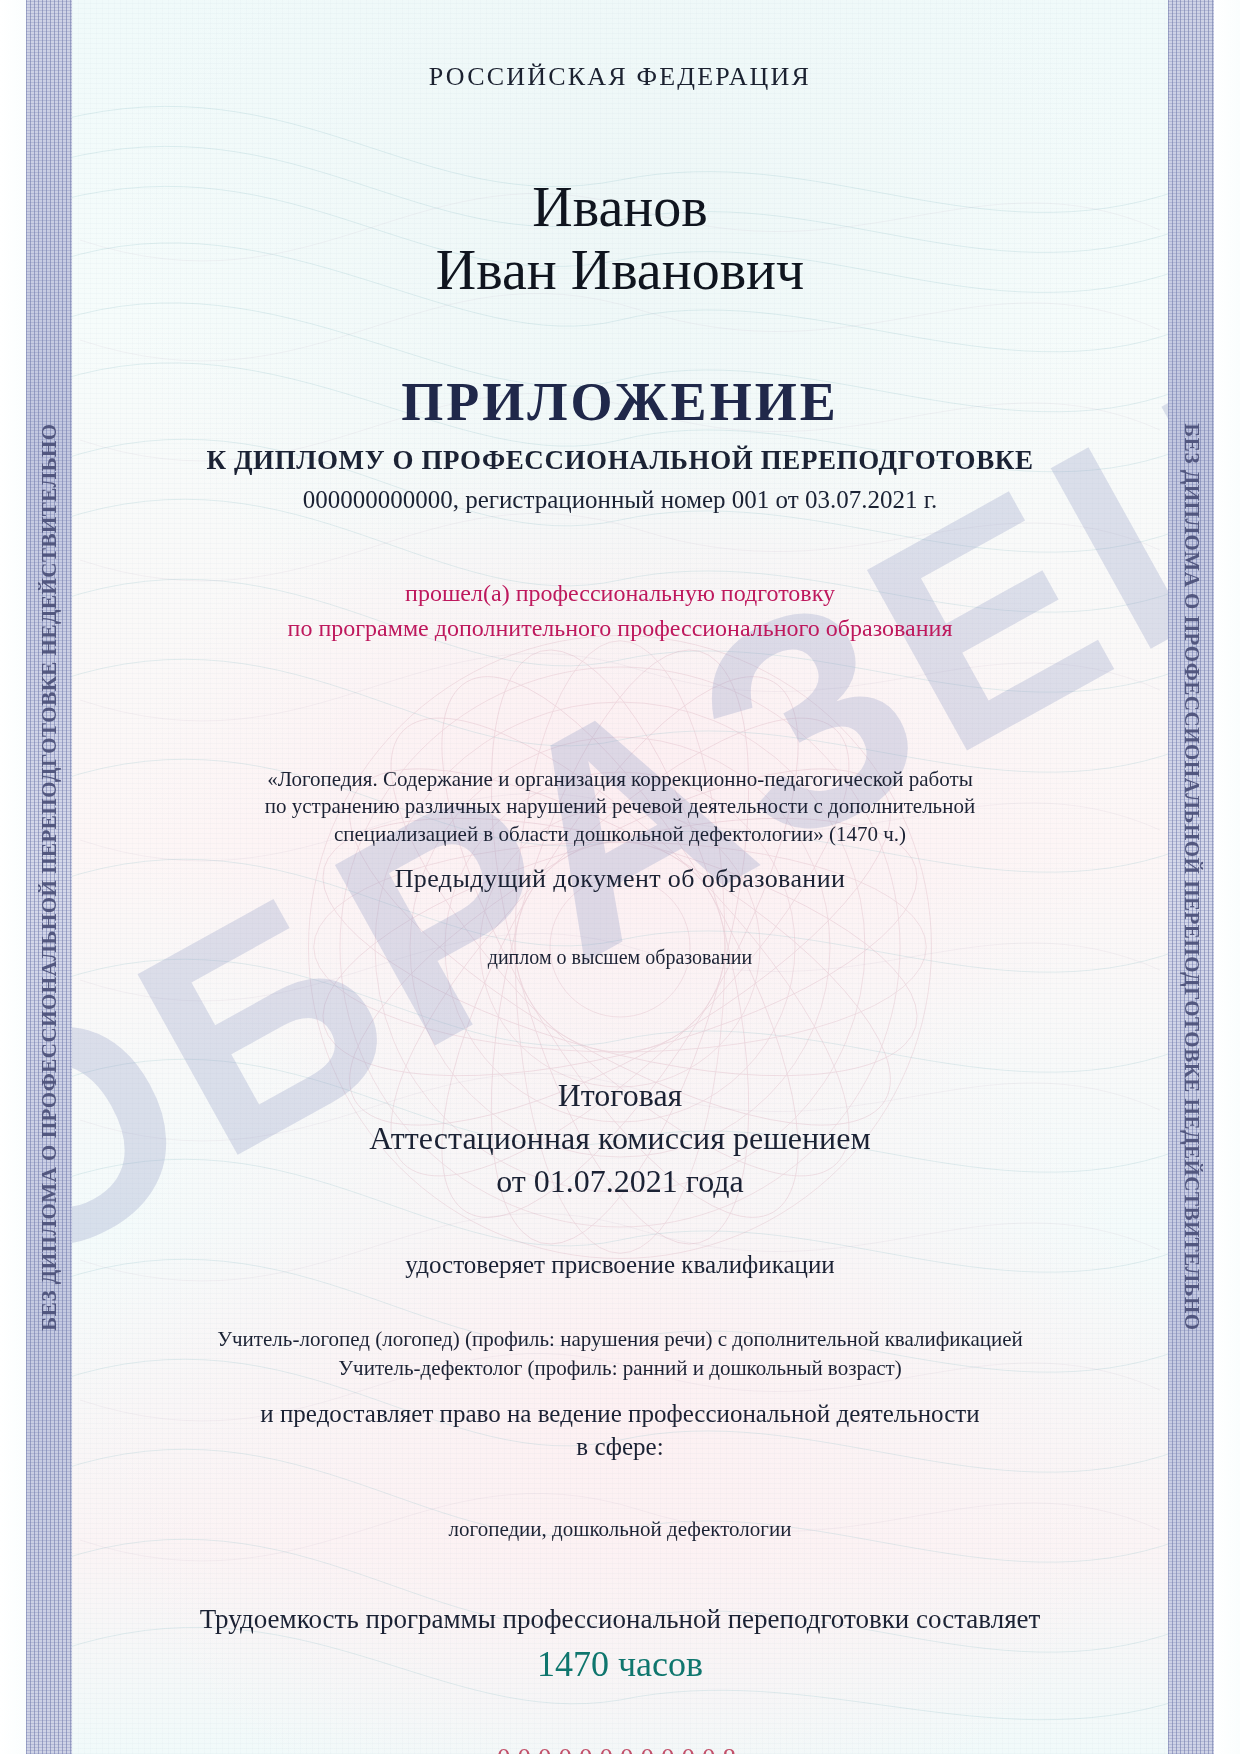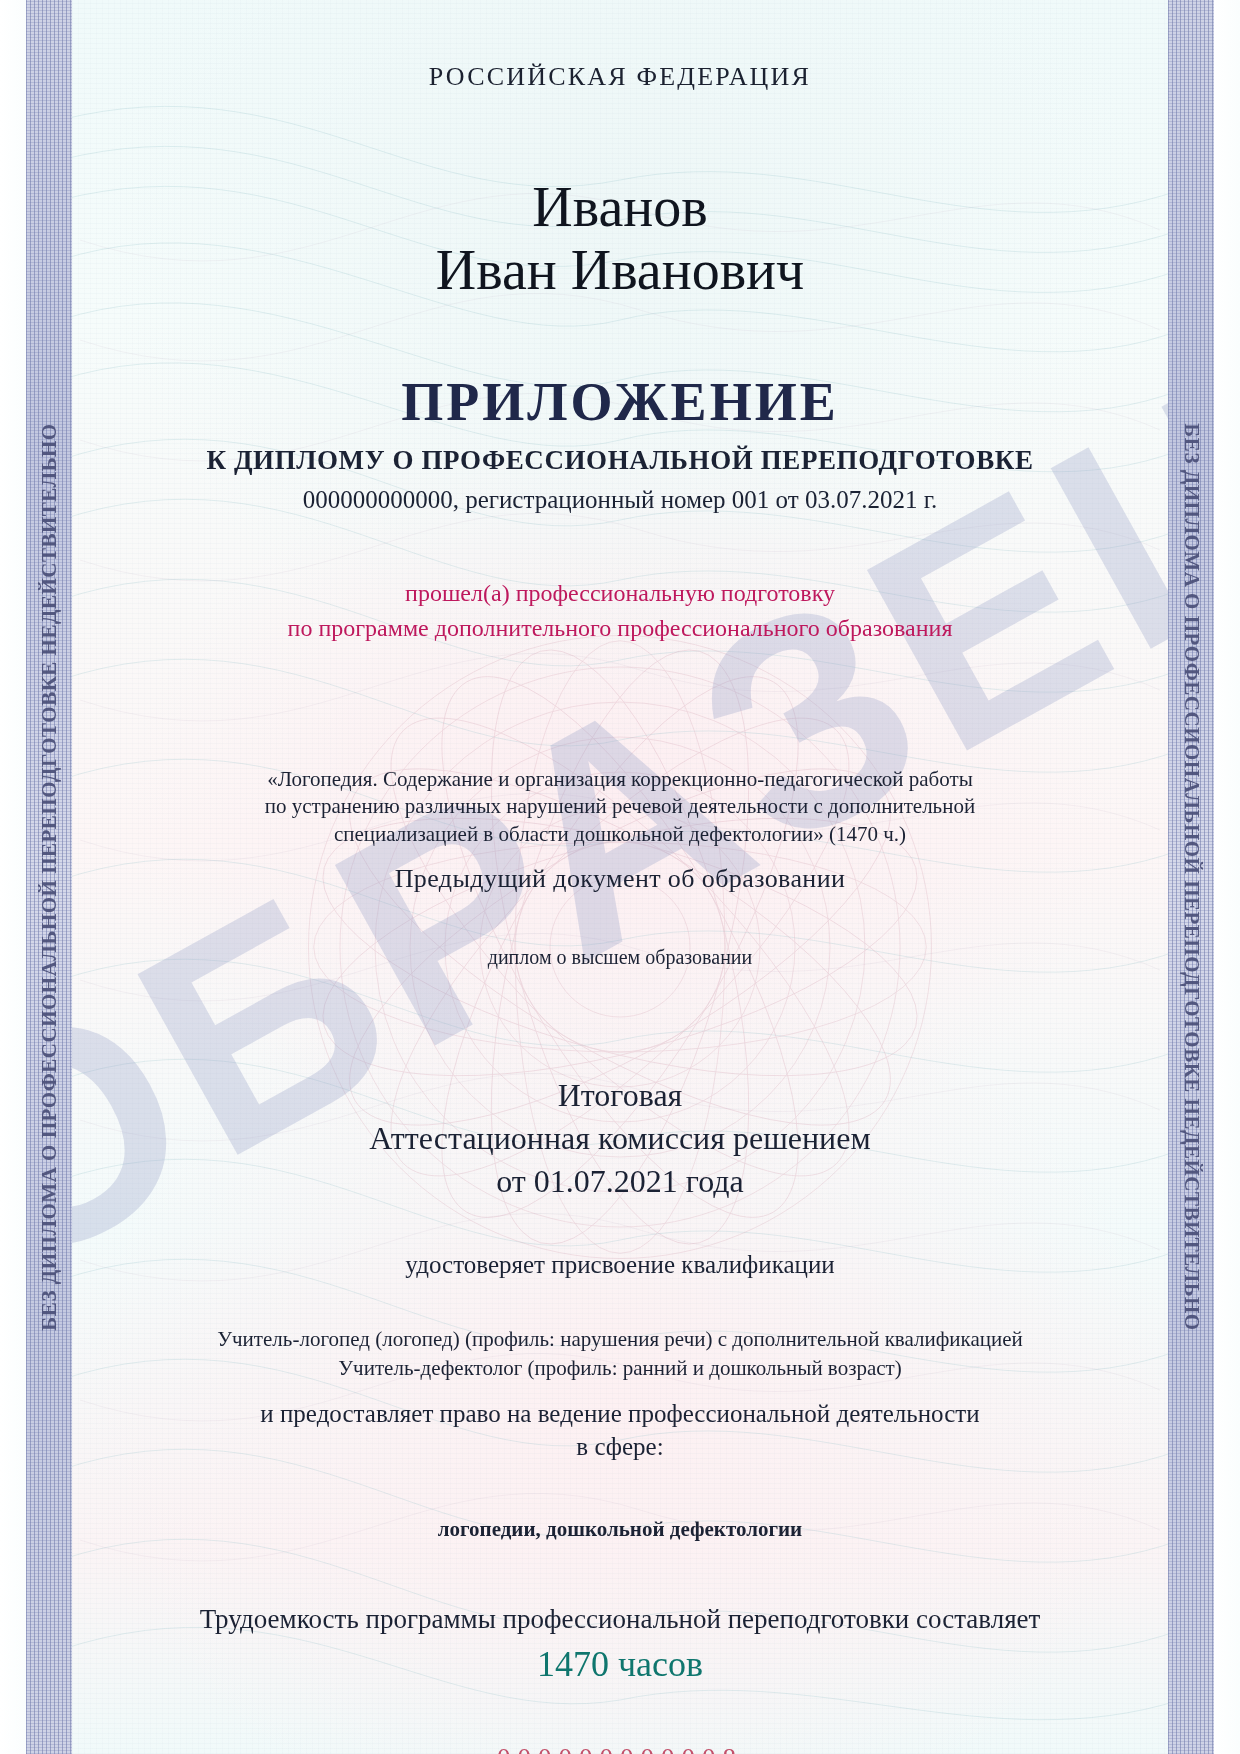--- a/index.html
+++ b/index.html
@@ -214,21 +214,20 @@
   .rights {
     margin-top: 16px;
     font-size: 25px;
     line-height: 1.3;
     color: #1b2234;
   }
   .sphere-value {
     margin-top: 54px;
     font-size: 21px;
     color: #1b2234;
-    font-weight: bold;
   }
   .workload {
     margin-top: 62px;
     font-size: 27px;
     color: #1b2234;
   }
   .hours {
     margin-top: 8px;
     font-size: 36px;
     color: #0f766e;

